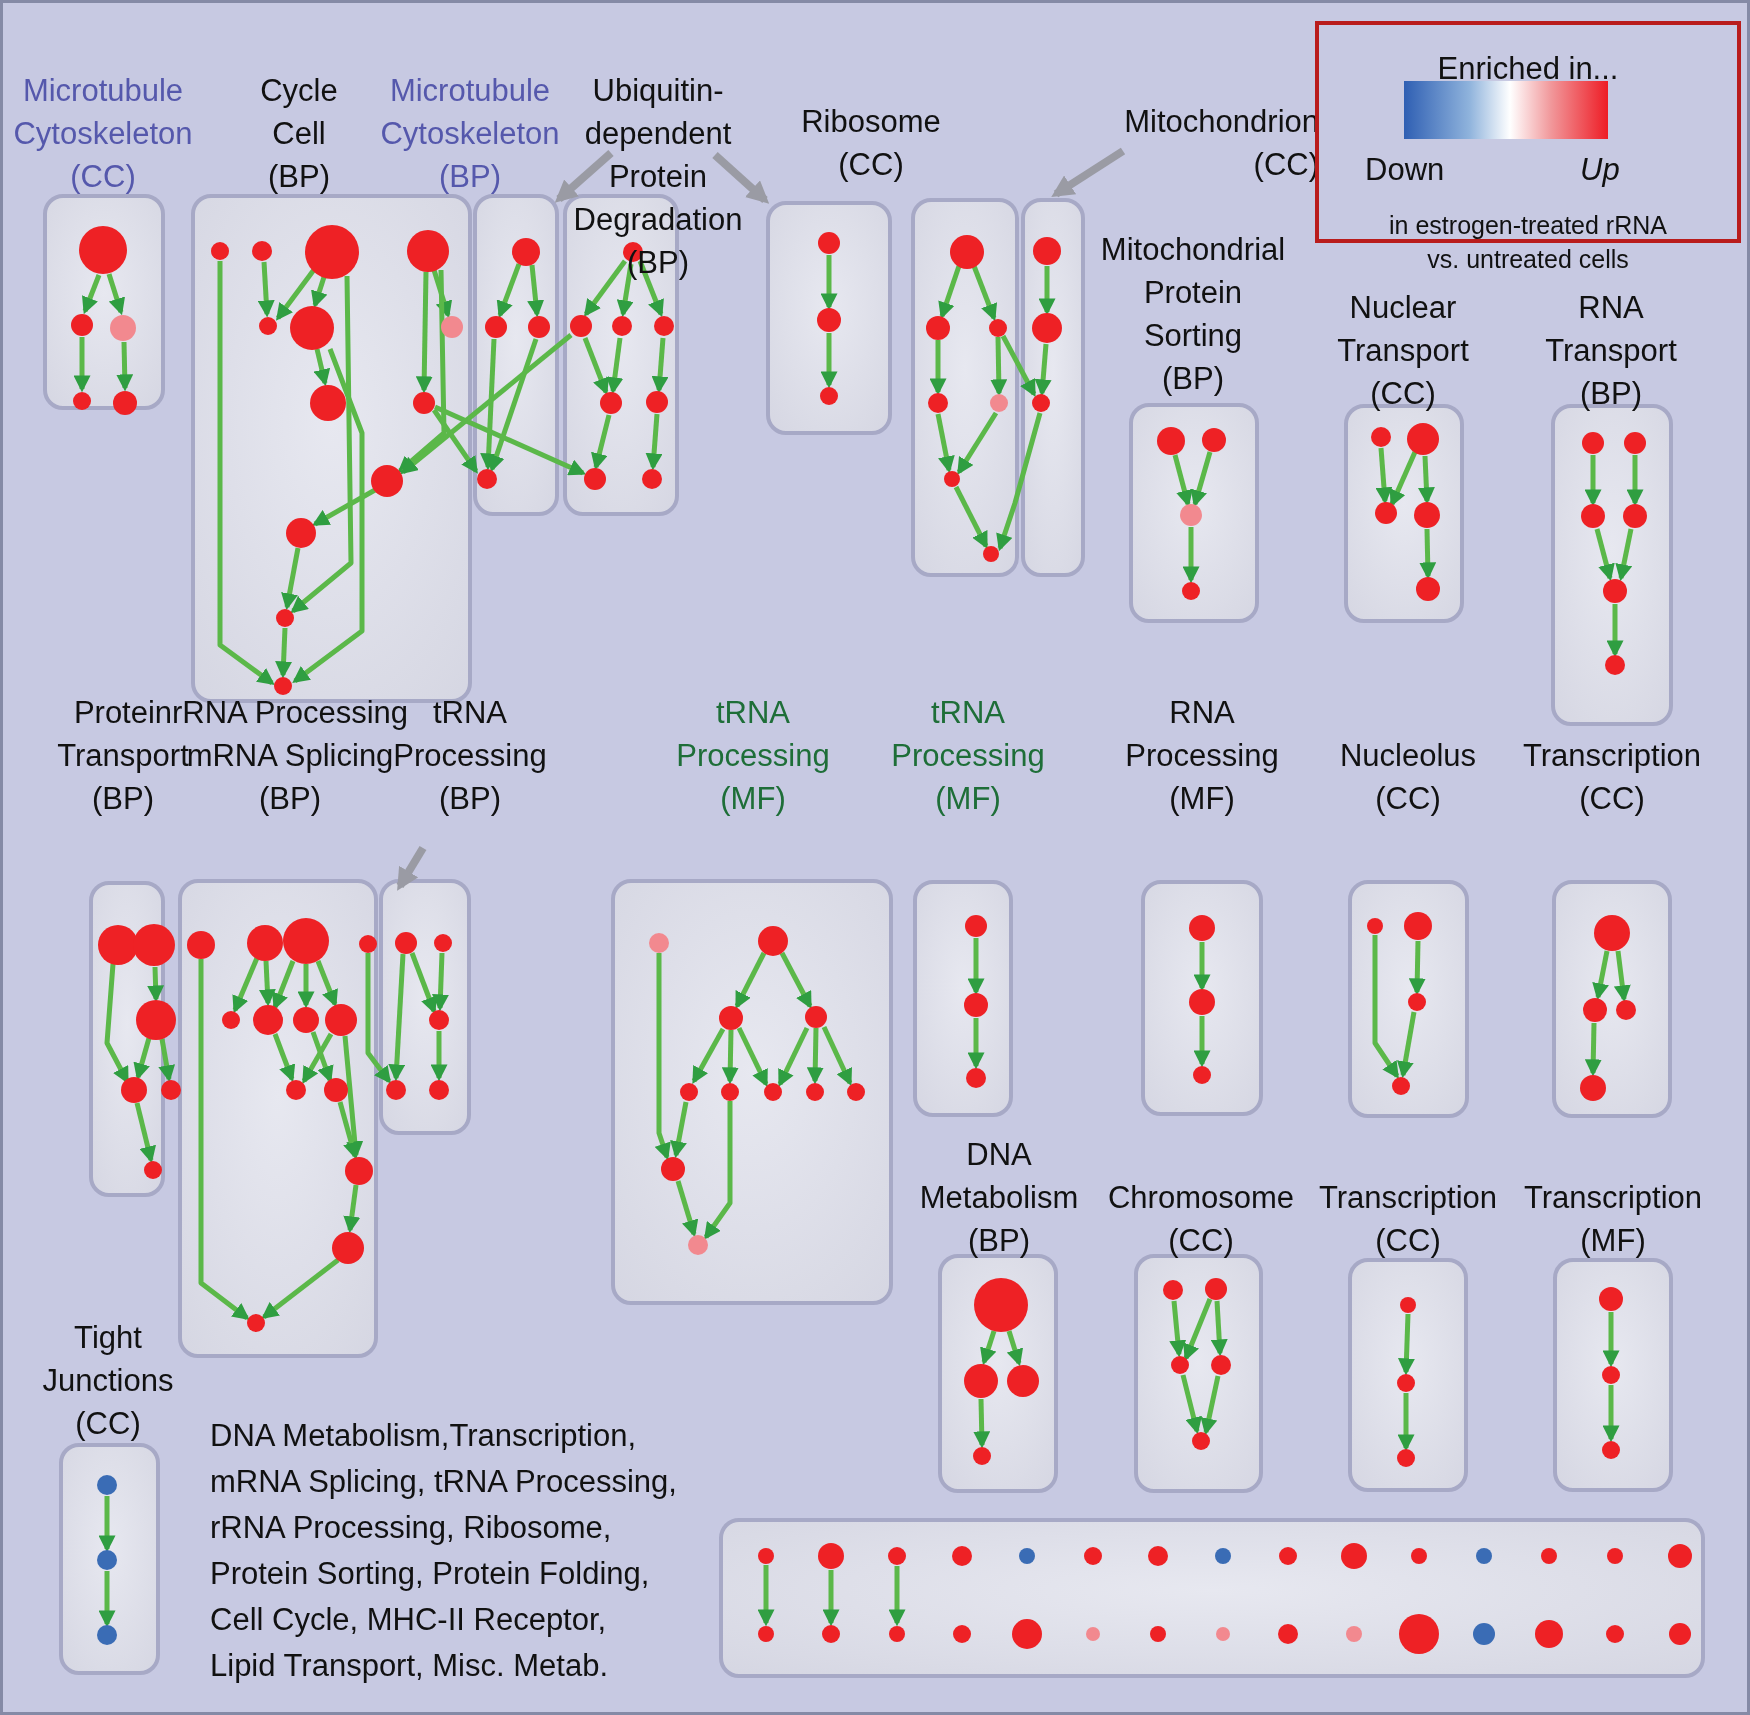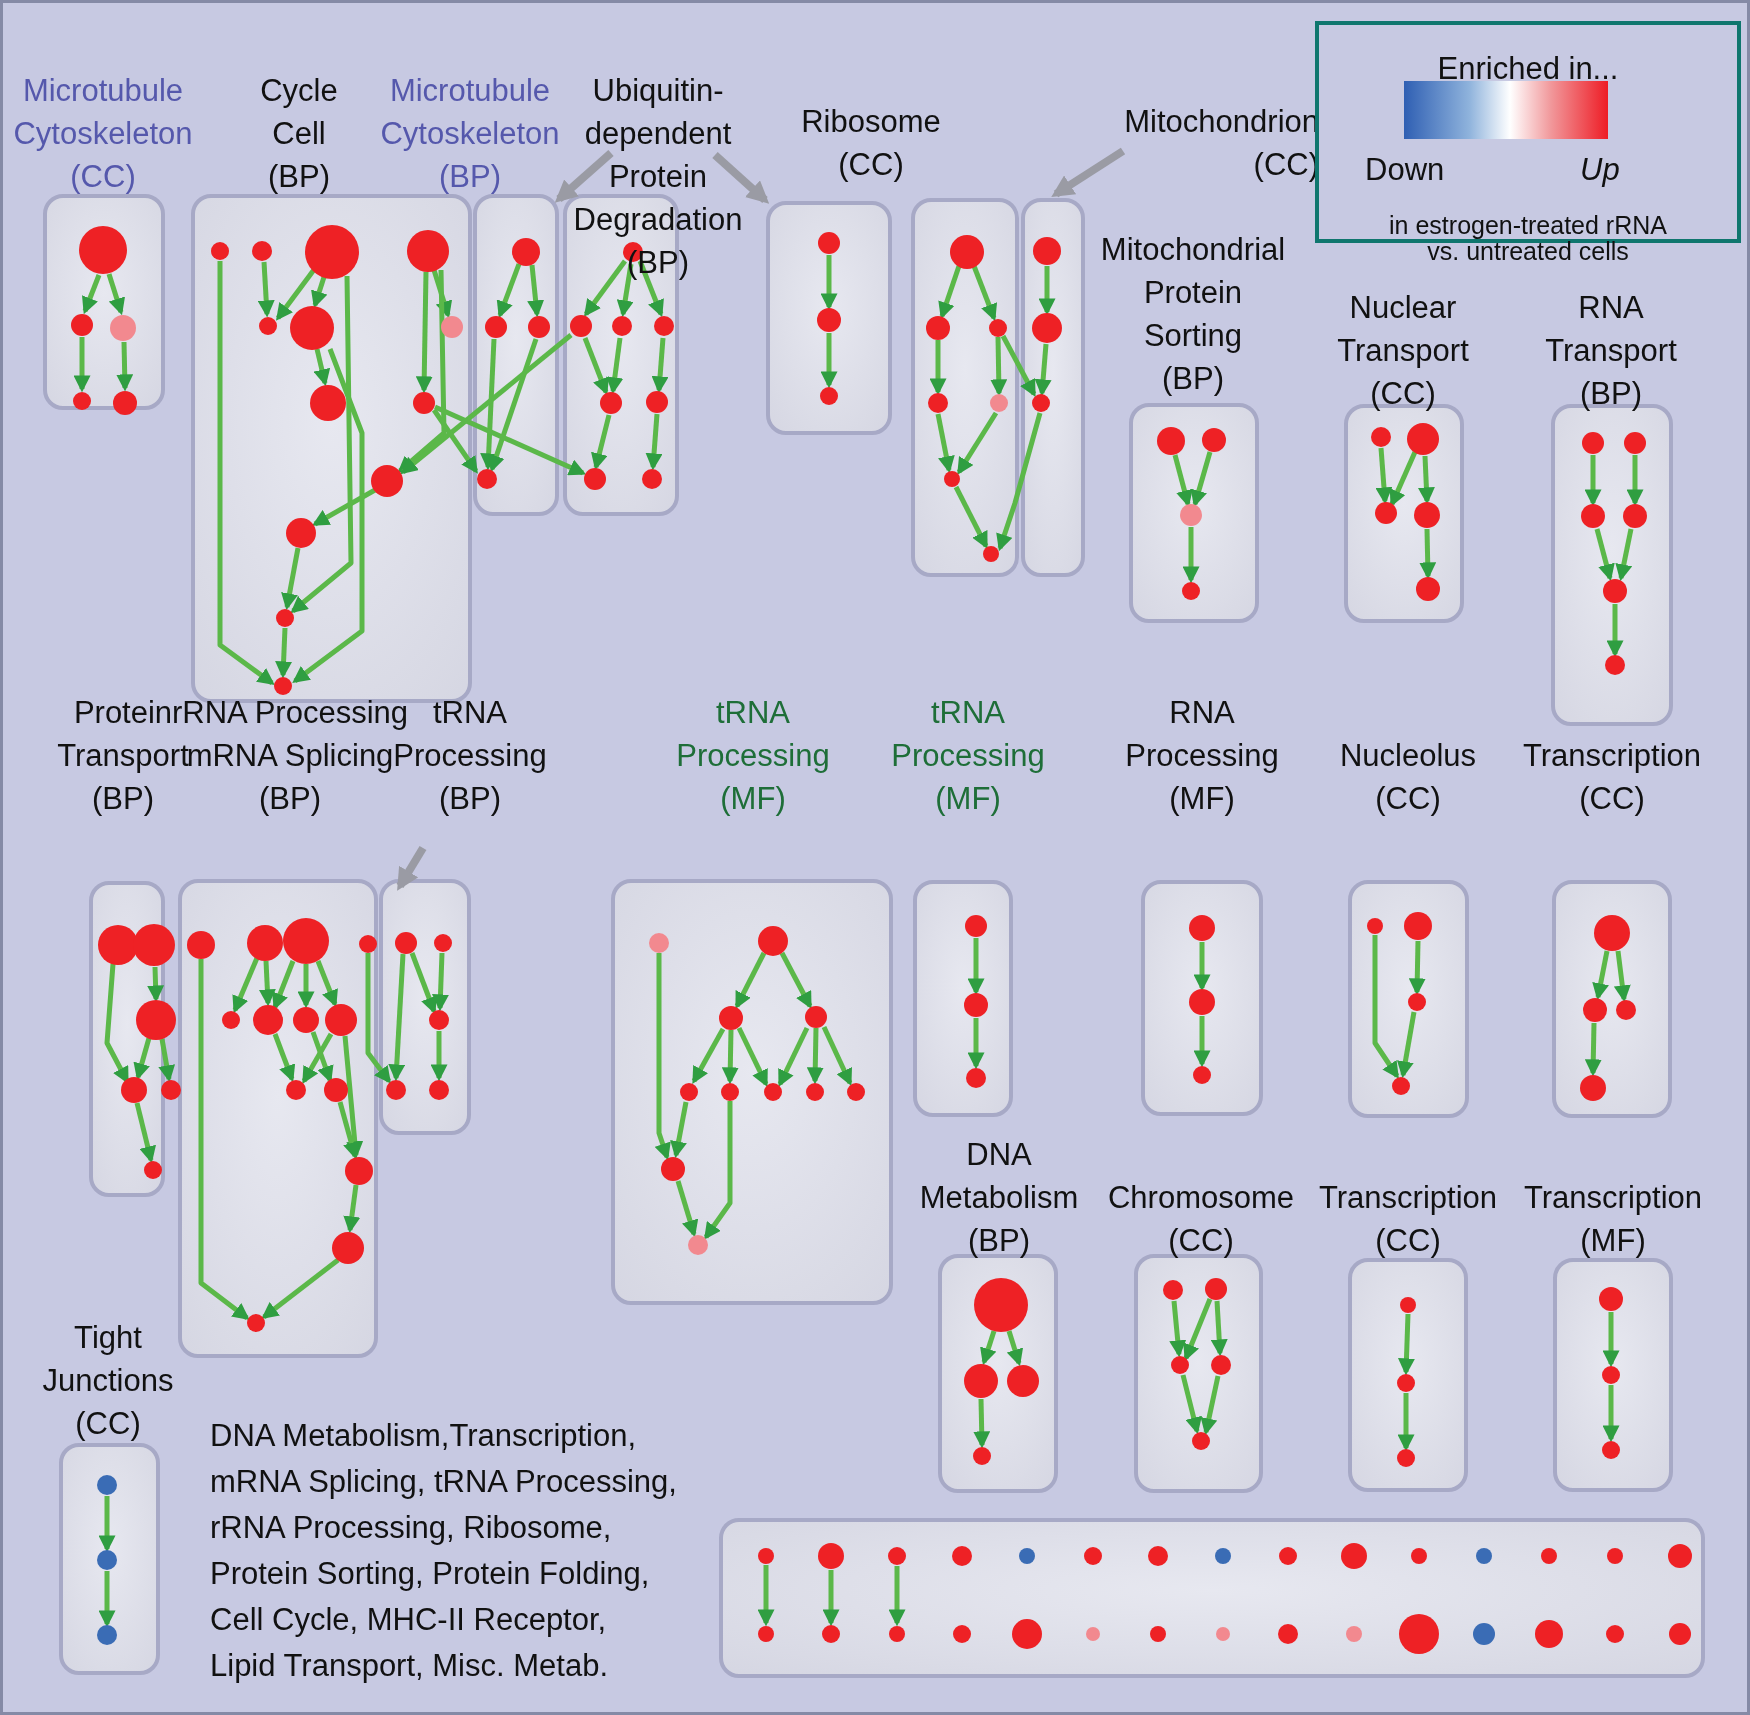--- a/index.html
+++ b/index.html
@@ -1,21 +1,21 @@
 <!DOCTYPE html>
 <html><head>
 <meta charset="utf-8">
 <style>
   html,body{margin:0;padding:0;background:#b8bacf;font-family:"Liberation Sans",sans-serif;}
   #stage{position:relative;width:1750px;height:1715px;background:#c7c9e2;border:3px solid #858aa6;box-sizing:border-box;overflow:hidden;}
   #net{position:absolute;left:0;top:0;z-index:1;}
   .clabel{position:absolute;z-index:3;text-align:center;font-size:31px;line-height:43px;color:#111;}
   .clabel.slate{color:#5558ac;}
   .clabel.green{color:#1e6e38;}
-  #legend{position:absolute;z-index:4;border:4px solid #0f766e;box-sizing:border-box;}
+  #legend{position:absolute;z-index:4;border:4px solid #b91c1c;box-sizing:border-box;}
   #legend .ltitle{position:absolute;width:100%;text-align:center;font-size:31px;color:#111;}
   #legend .lbar{position:absolute;background:linear-gradient(to right,#2f5fb3 0%,#8fb3dc 32%,#ffffff 52%,#f1989b 72%,#ee1c25 100%);}
   #legend .ldown,#legend .lup{position:absolute;font-size:31px;color:#111;}
   #legend .lline{position:absolute;width:100%;text-align:center;font-size:25px;color:#111;}
   #footnote{position:absolute;z-index:3;font-size:31px;line-height:46px;color:#111;}
 </style>
 </head>
 <body>
 
 <div id="stage">
@@ -344,21 +344,21 @@
         <circle cx="1677" cy="1631" r="11" fill="#ee2125"></circle>
       </g>
   </svg>
 
   <div id="legend" style="left: 1312px; top: 18px; width: 426px; height: 222px;">
     <div class="ltitle" style="top: 26px;">Enriched in...</div>
     <div class="lbar" style="left: 85px; top: 56px; width: 204px; height: 58px;"></div>
     <div class="ldown" style="left: 46px; top: 127px;">Down</div>
     <div class="lup" style="left: 261px; top: 127px; font-style: italic;">Up</div>
     <div class="lline" id="lline1" style="top: 186px;">in estrogen-treated rRNA</div>
-    <div class="lline" id="lline2" style="top: 212px;">vs. untreated cells</div>
+    <div class="lline" id="lline2" style="top: 220px;">vs. untreated cells</div>
   </div>
 
   <div id="footnote" style="left: 207px; top: 1410px;">
     <div>DNA Metabolism,Transcription,</div>
     <div>mRNA Splicing, tRNA Processing,</div>
     <div>rRNA Processing, Ribosome,</div>
     <div>Protein Sorting, Protein Folding,</div>
     <div>Cell Cycle, MHC-II Receptor,</div>
     <div>Lipid Transport, Misc. Metab.</div>
   </div>

